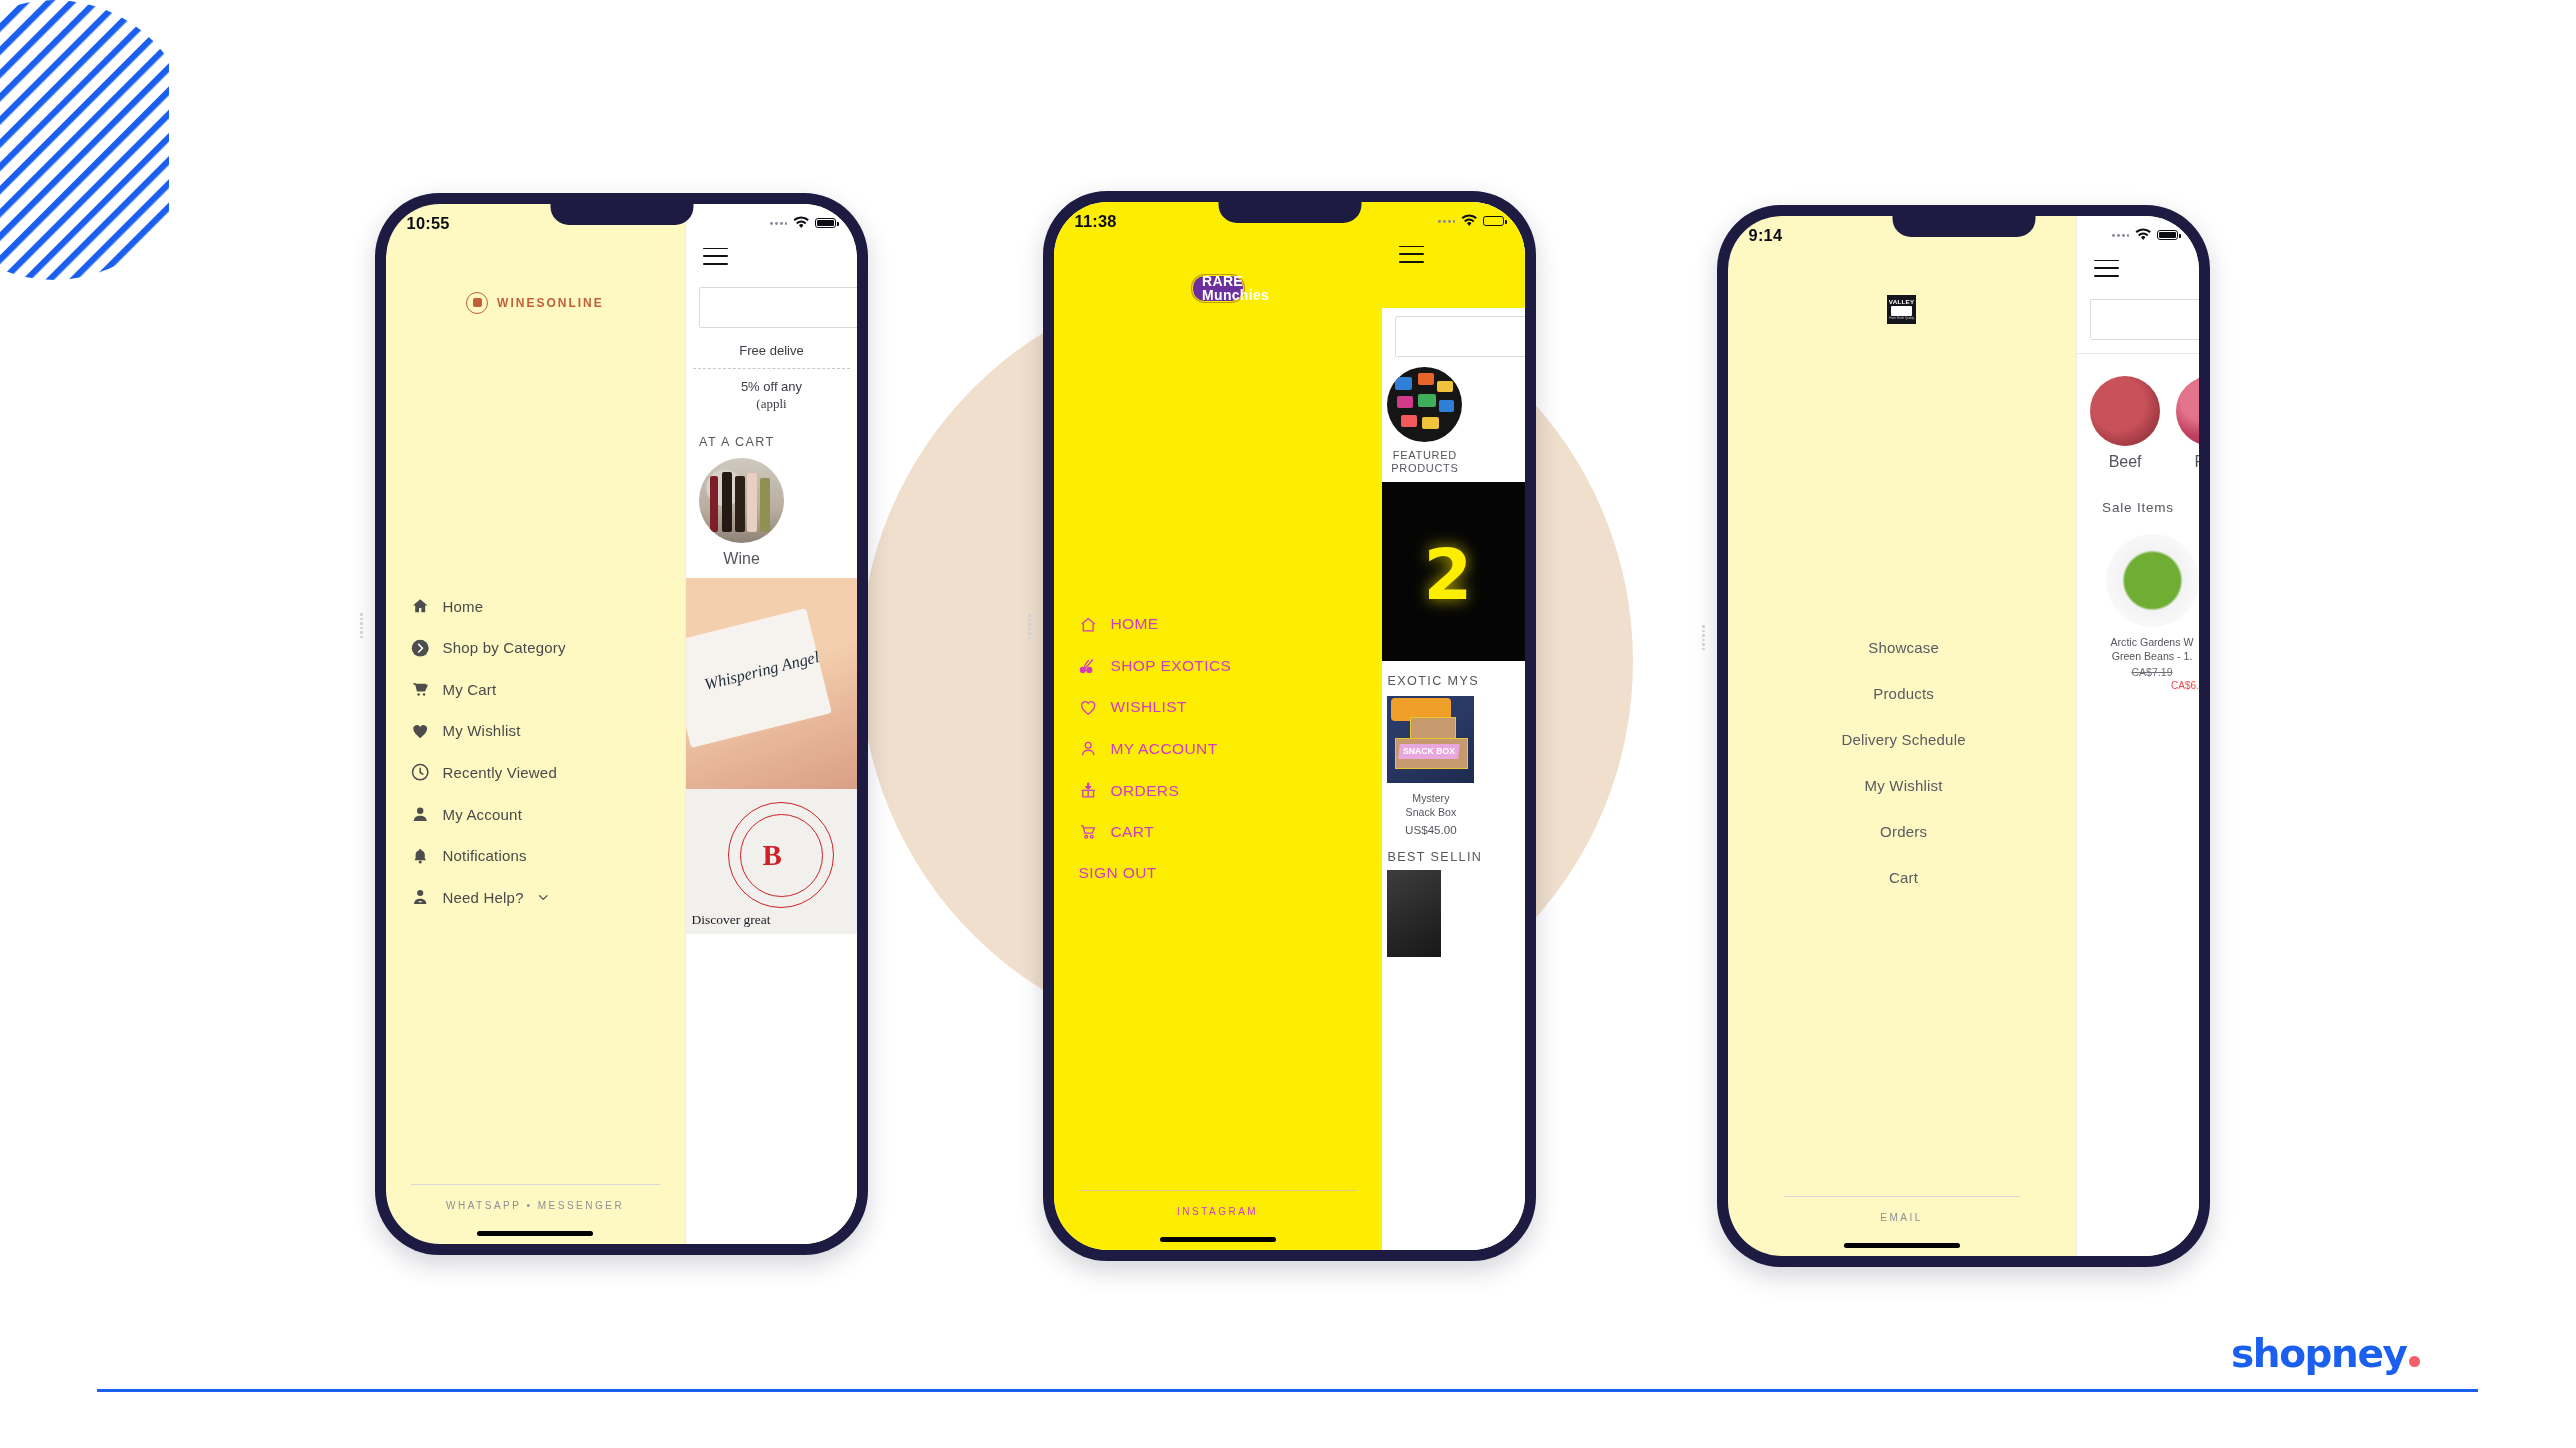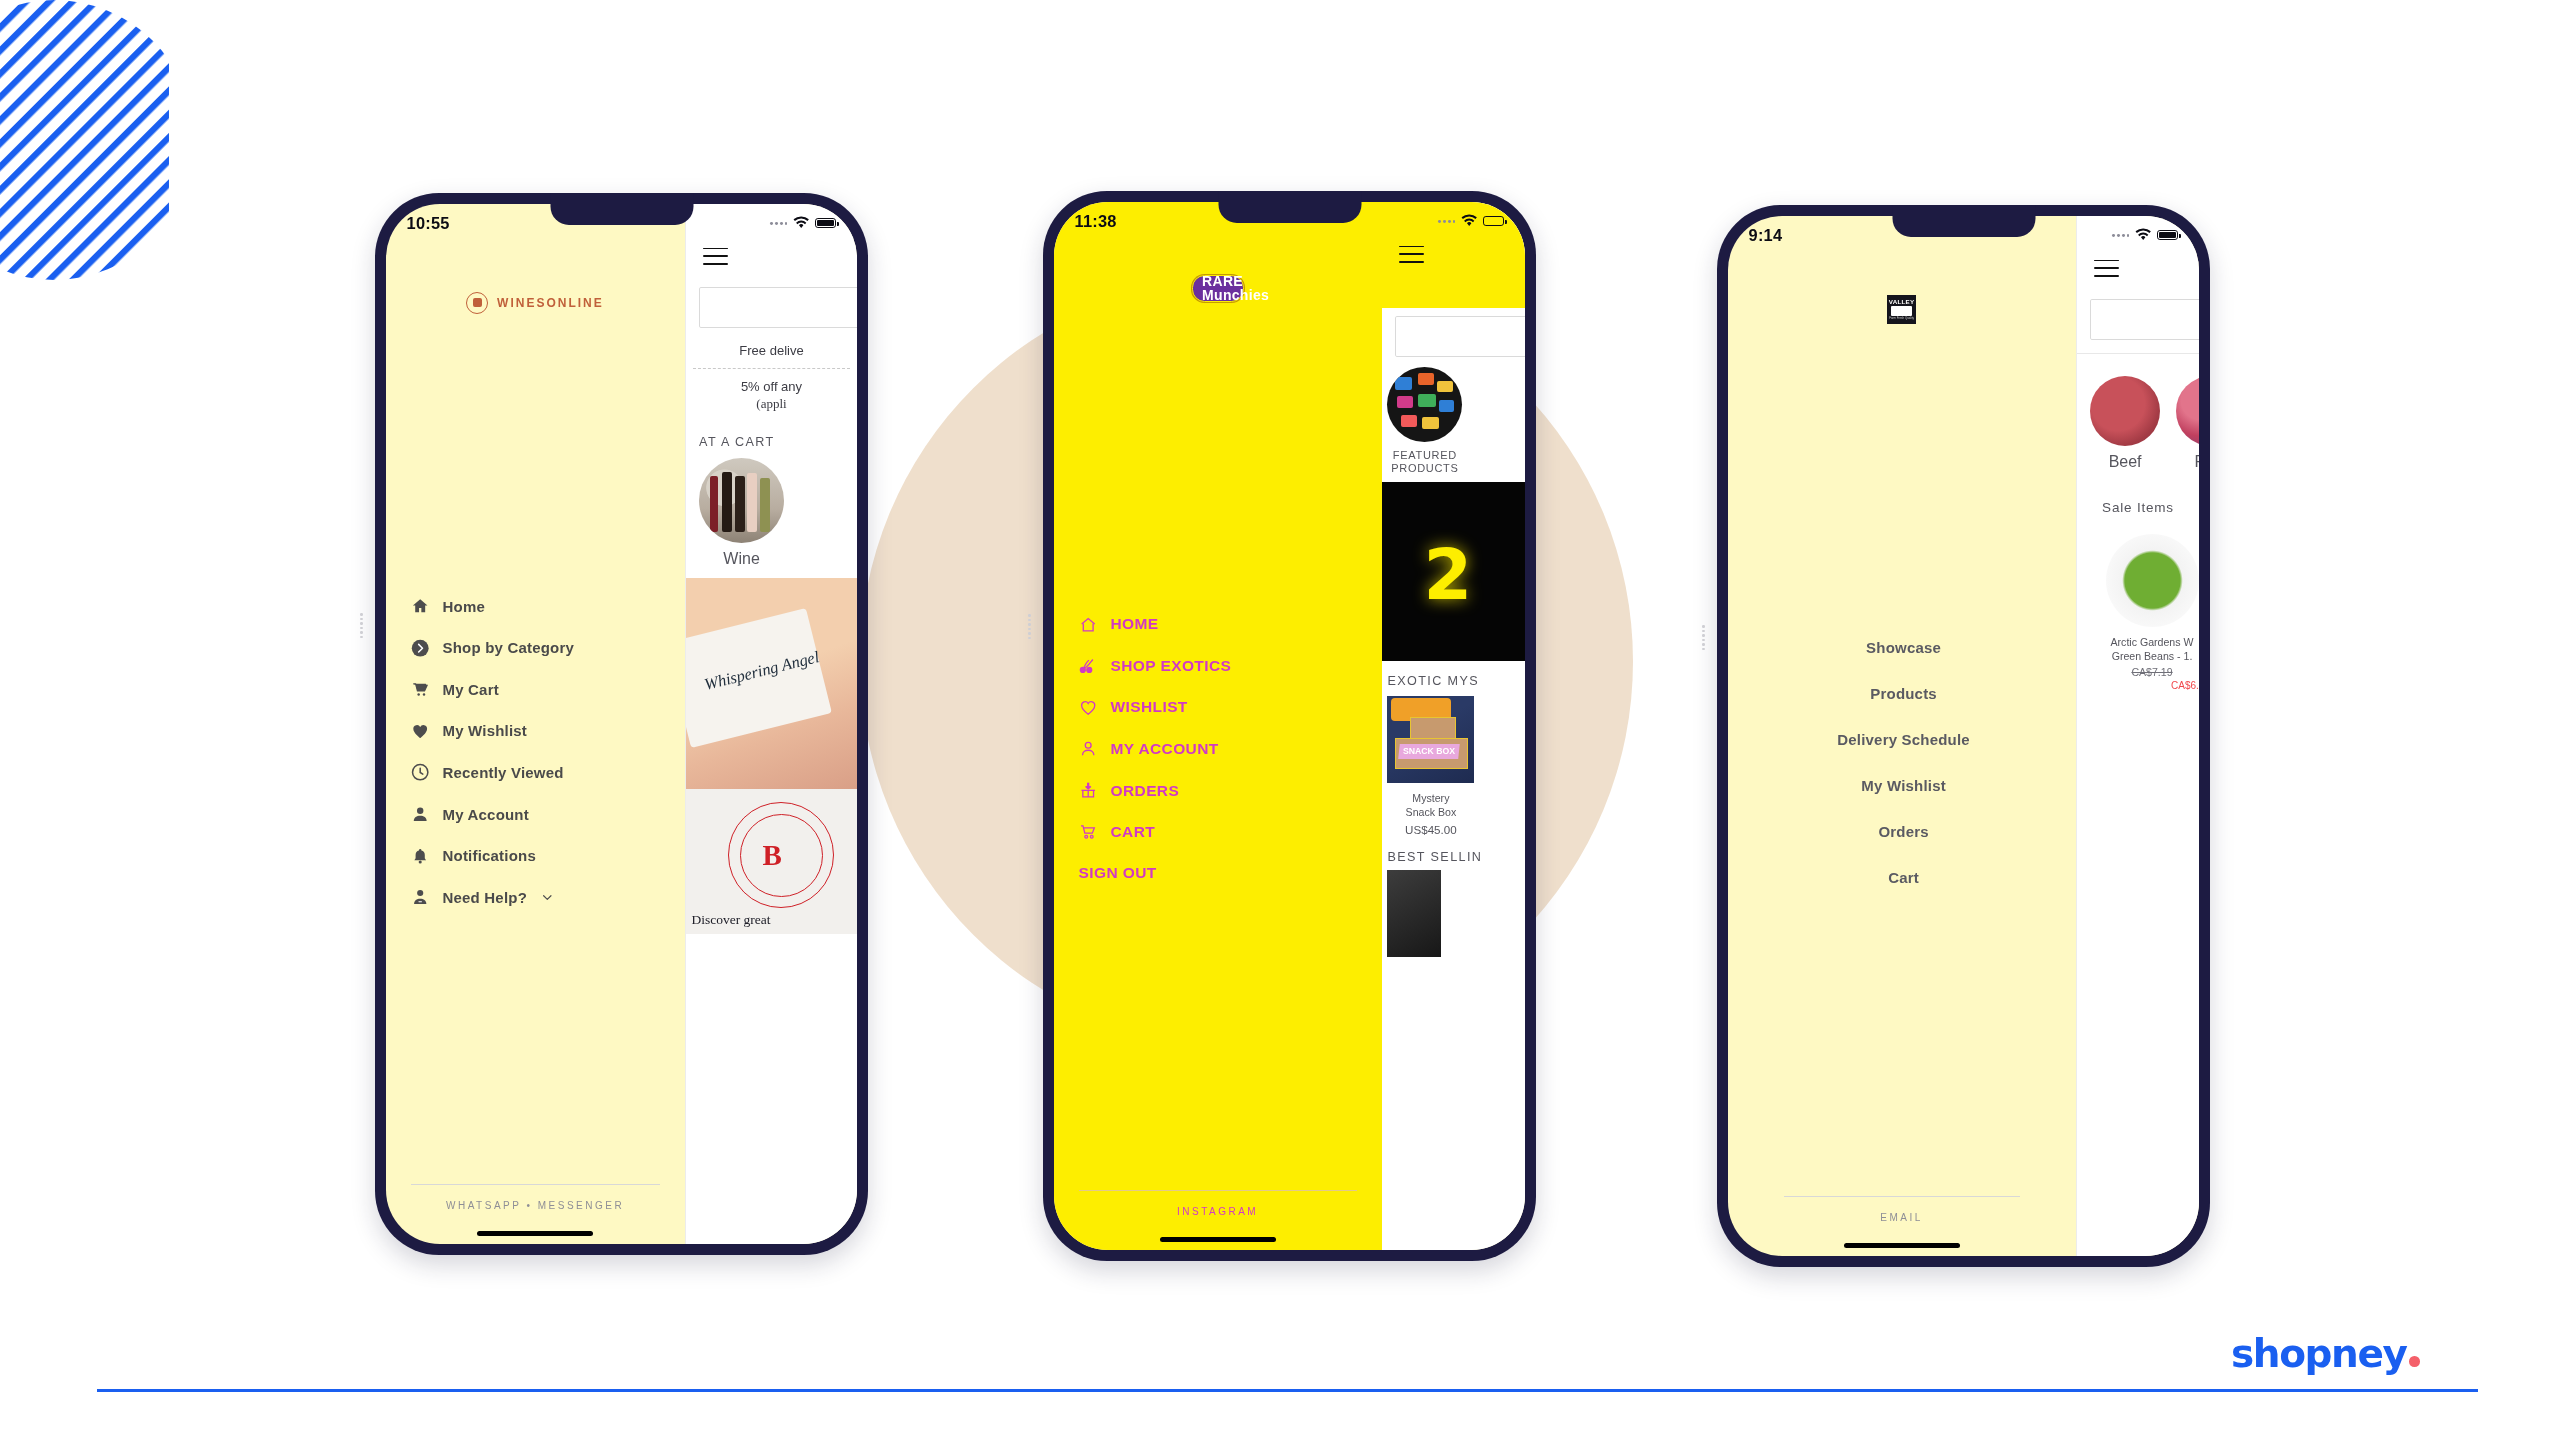--- a/index.html
+++ b/index.html
@@ -39,21 +39,21 @@
            width:116px;height:4.8px;border-radius:2.9px;background:#000;z-index:35;}
 
   
   .drawer{position:relative;height:100%;box-sizing:border-box;
           display:flex;flex-direction:column;}
   .drawer-logo{height:116px;display:flex;align-items:flex-end;justify-content:center;
                padding-bottom:5.8px;box-sizing:border-box;}
   .menu{flex:1;display:flex;flex-direction:column;justify-content:center;}
   .menu-item{display:flex;align-items:center;gap:13.5px;padding:11.6px 0 11.6px 25px;
              box-sizing:border-box;}
-  .menu-item .label{font-size:15px;color:#4a4a4a;letter-spacing:0.2px;white-space:nowrap;font-weight:bold;}
+  .menu-item .label{font-size:15px;color:#4a4a4a;letter-spacing:0.2px;white-space:nowrap;}
   .menu-ico{width:18.4px;height:18.4px;flex:0 0 18.4px;display:flex;align-items:center;justify-content:center;}
   .menu-ico svg{display:block;}
   .drawer-foot{padding:0 0 33px;}
   .foot-rule{height:1px;background:#d8d8d8;margin:0 25px 15.5px;}
   .foot-text{text-align:center;font-size:10px;letter-spacing:2.5px;color:#8e8e96;}
 
   
   .drawer.yellow{background:#fdee00;}
   .drawer.yellow .menu-item .label{color:#d13ac4;font-size:15.5px;letter-spacing:0.4px;}
   .drawer.yellow .foot-rule{background:#e3c98a;}

